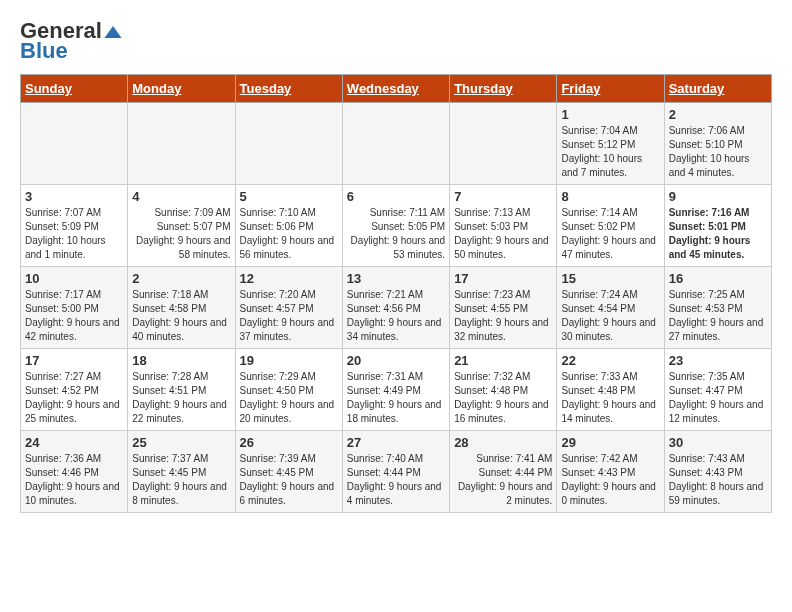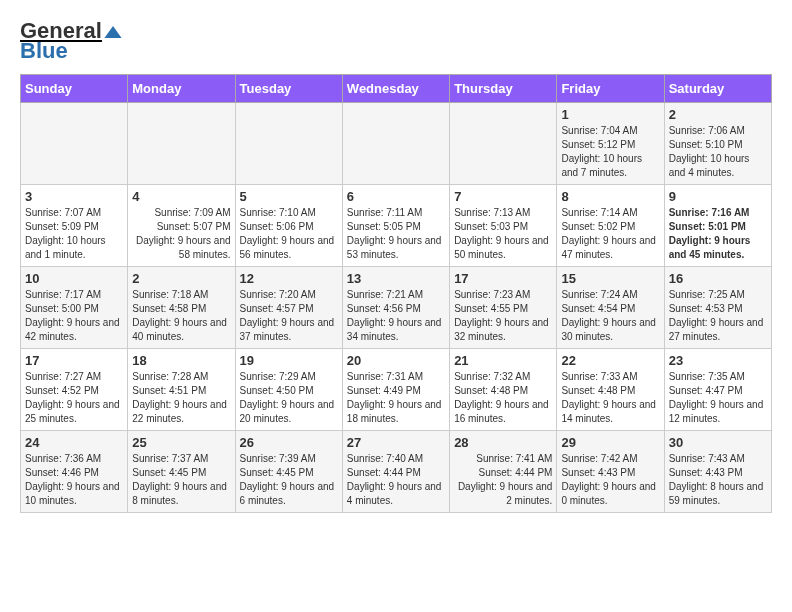--- a/index.html
+++ b/index.html
@@ -23,48 +23,48 @@
     }
     .logo-text {
       font-size: 22px;
       font-weight: bold;
       color: #333;
       line-height: 1;
     }
     .logo-row {
       display: flex;
       align-items: flex-end;
-      text-decoration: underline;
     }
     .title-area {
       text-align: right;
     }
     .month-title {
       font-size: 36px;
       font-weight: bold;
       color: #333;
       line-height: 1.1;
     }
     .location-title {
       font-size: 16px;
       color: #555;
     }
     table {
       width: 100%;
       border-collapse: collapse;
       font-size: 11px;
     }
     thead tr th {
-      background-color: #8b5cf6;
+      background-color: #c2410c;
       color: #fff;
       padding: 6px 4px;
       text-align: left;
       font-size: 13px;
       font-weight: bold;
       border: 1px solid #aaa;
+      text-decoration: underline;
     }
     tbody tr td {
       vertical-align: top;
       padding: 4px;
       border: 1px solid #ccc;
       width: 14.28%;
       min-height: 70px;
       height: 80px;
       background: #fff;
     }
@@ -154,21 +154,21 @@
 Daylight: 9 hours and 58 minutes.</div>
         </td>
         <td>
           <span class="day-num">5</span>
           <div class="day-info" style="white-space: pre-line;">Sunrise: 7:10 AM
 Sunset: 5:06 PM
 Daylight: 9 hours and 56 minutes.</div>
         </td>
         <td>
           <span class="day-num">6</span>
-          <div class="day-info" style="white-space: pre-line;">Sunrise: 7:11 AM
+          <div class="day-info" style="white-space: pre-line; text-align: right;">Sunrise: 7:11 AM
 Sunset: 5:05 PM
 Daylight: 9 hours and 53 minutes.</div>
         </td>
         <td>
           <span class="day-num">7</span>
           <div class="day-info" style="white-space: pre-line;">Sunrise: 7:13 AM
 Sunset: 5:03 PM
 Daylight: 9 hours and 50 minutes.</div>
         </td>
         <td>

